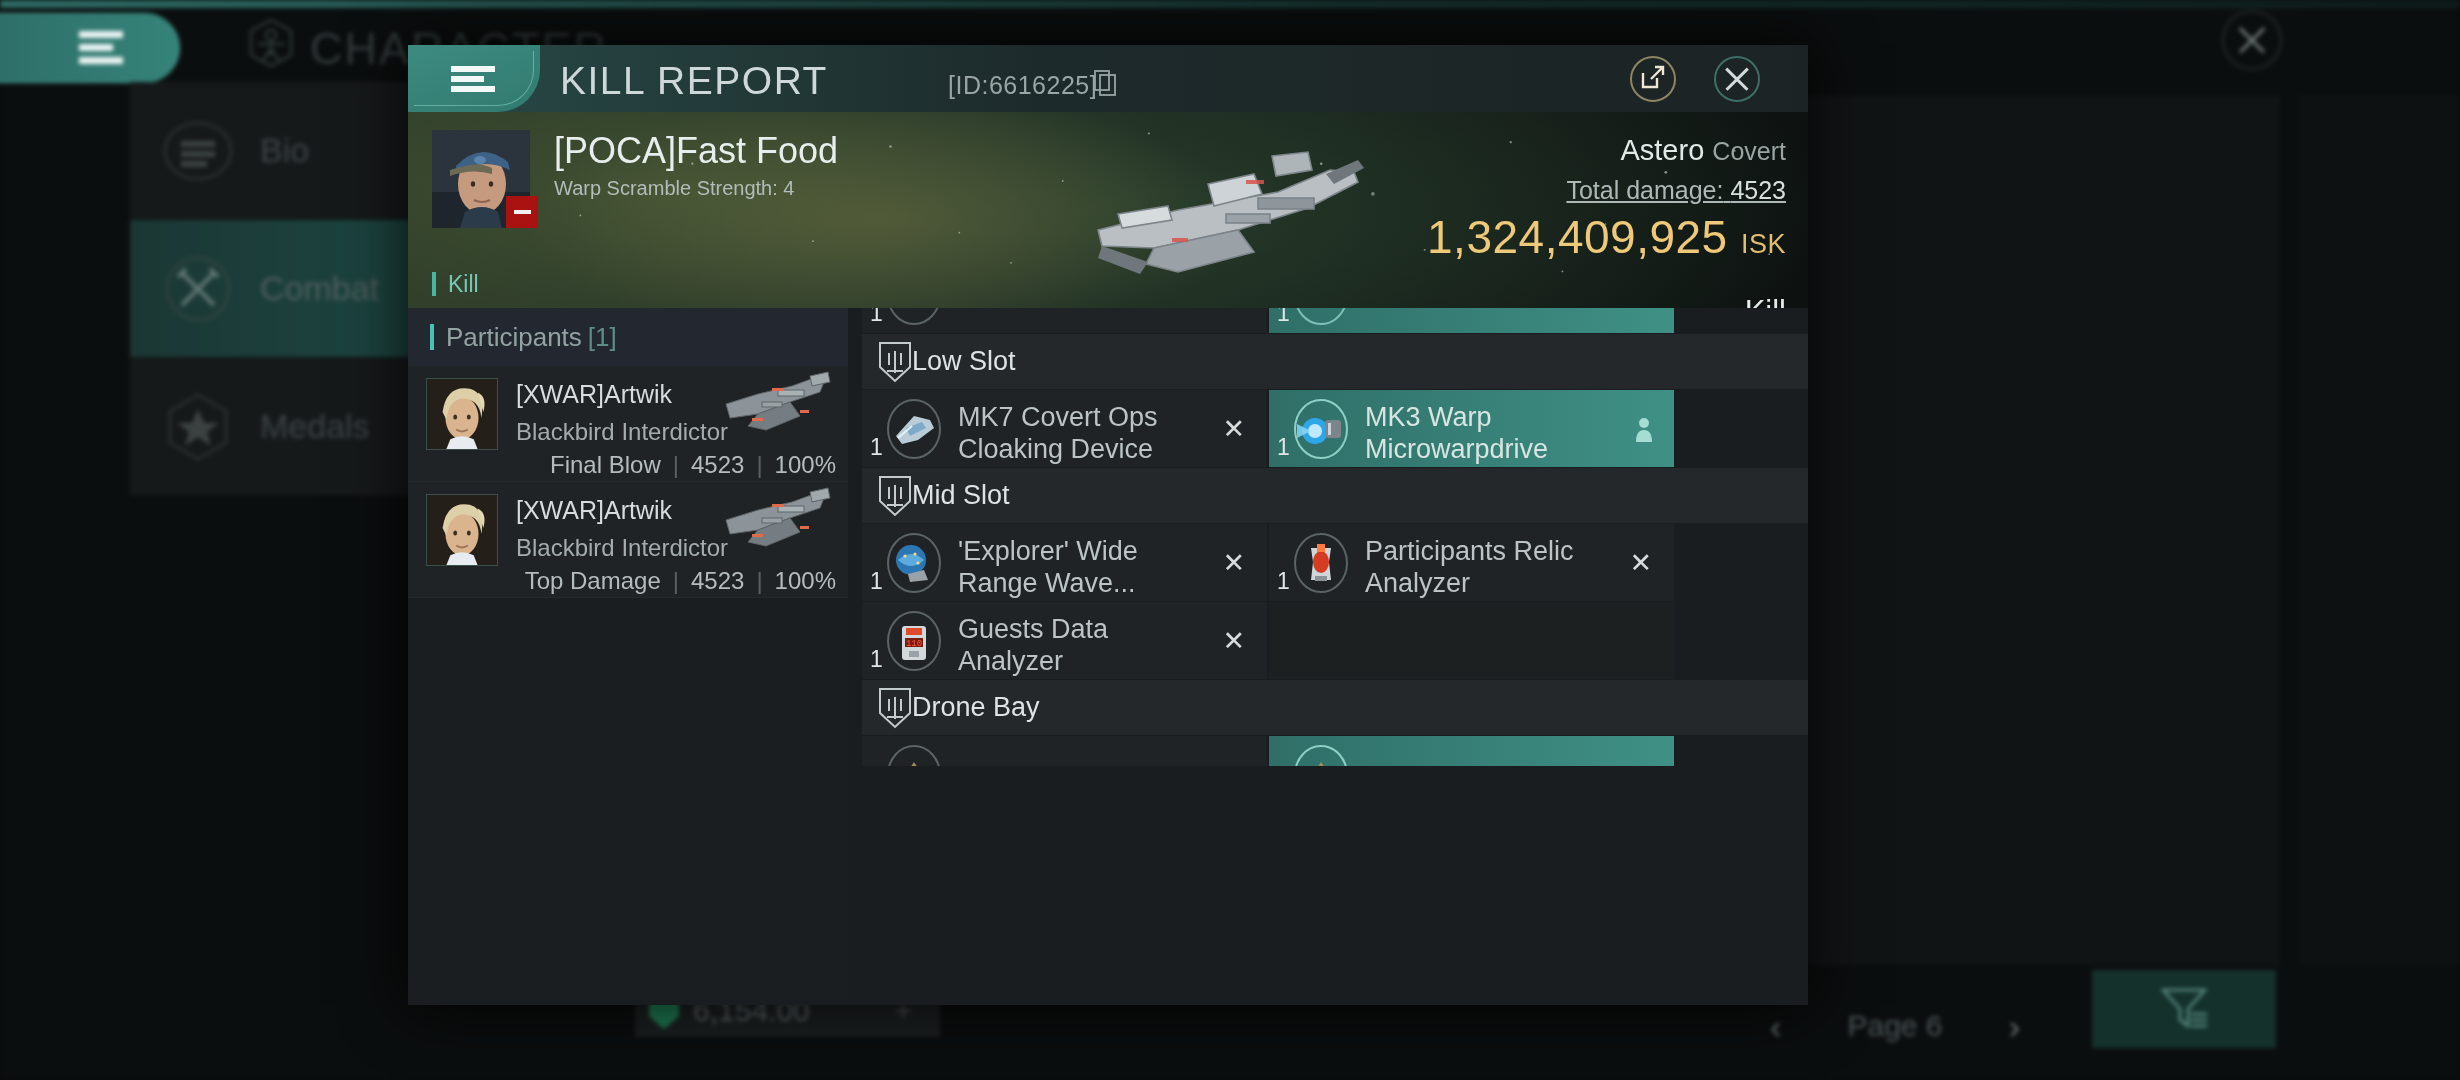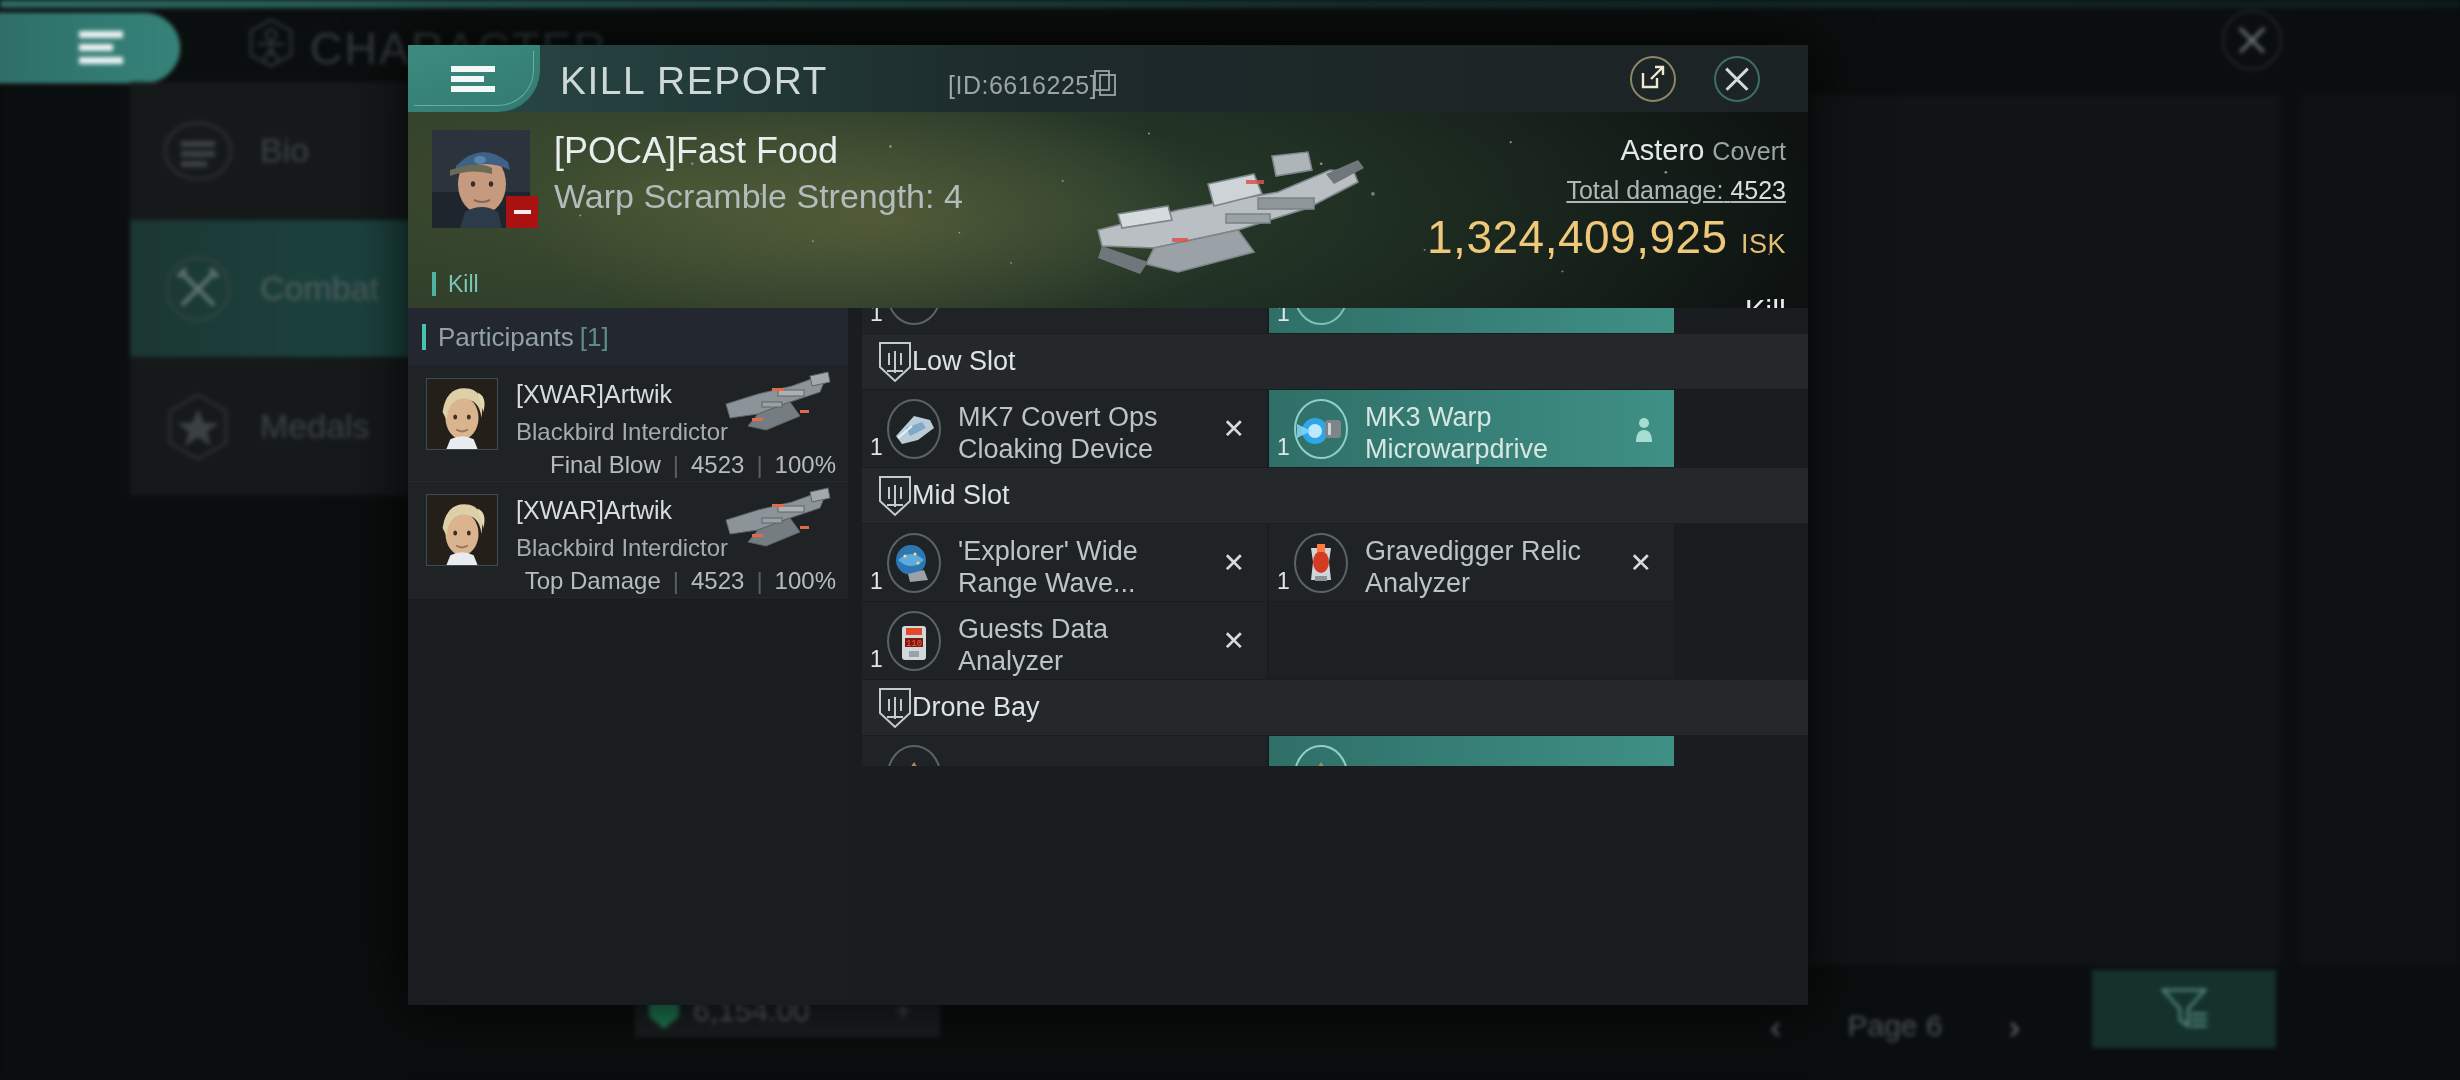--- a/index.html
+++ b/index.html
@@ -176,21 +176,21 @@
     overflow:hidden;
   }
   .hero-portrait .face { position:absolute; inset:0; }
   .hero-badge {
     position:absolute; top: 84px; left: 98px; width: 32px; height: 32px;
     background:#aa1111; display:flex; align-items:center; justify-content:center;
   }
   .hero-badge i { width:17px; height:4px; background:#f0f0f0; display:block; }
 
   .hero-name { position:absolute; top: 18px; left: 146px; color:#e8eeed; font-size: 36px; }
-  .hero-sub  { position:absolute; top: 65px; left: 146px; color:#b2bcbb; font-size: 34px; }
+  .hero-sub  { position:absolute; top: 65px; left: 146px; color:#b2bcbb; font-size: 20px; }
   .hero-killtag { position:absolute; top: 160px; left: 24px; color:#79c6b9; font-size: 23px;
                   padding-left: 12px; border-left: 4px solid #4fb3a4; line-height: 1.05; }
 
   .hero-ship-art { position:absolute; top: 10px; left: 650px; width: 340px; height: 180px; }
 
   .hero-shipname { position:absolute; top: 22px; right: 22px; color:#e2e9e8; font-size: 29px; }
   .hero-shipname span.cls { color:#9aa5a4; font-size: 25px; }
   .hero-dmg { position:absolute; top: 64px; right: 22px; color:#aeb8b7; font-size: 25px; text-decoration: underline; }
   .hero-dmg span.v { color:#d8e0df; }
   .hero-isk { position:absolute; top: 98px; right: 22px; color:#eec97a; font-size: 46px; letter-spacing:.5px; }
@@ -198,21 +198,21 @@
   .hero-verdict { position:absolute; top: 182px; right: 22px; color:#e6ecec; font-size: 31px; }
 
   
   .body { position:relative; height: 692px; display:flex; }
   .col-left { width: 440px; background:#1b1e20; position:relative; }
   .col-gap  { width: 14px; background:#1a1d1f; }
   .col-right{ flex:1; background:#1a1d1f; position:relative; overflow:hidden; }
 
   .participants-head {
     height: 58px; background:#222730; display:flex; align-items:center;
-    padding-left: 14px;
+    padding-left: 22px;
   }
   .participants-head .bar { width:4px; height:26px; background:#46c2b0; margin-right:12px; }
   .participants-head .lbl { color:#93a3a1; font-size: 26px; }
   .participants-head .cnt { color:#5f8d86; font-size: 26px; margin-left: 6px; }
 
   .prow {
     position:relative; height: 116px; border-bottom:1px solid #26292b;
     background:#202325;
   }
   .prow .avatar {
@@ -667,21 +667,21 @@
             <span class="qty">1</span>
             <span class="ic">
               <svg viewBox="0 0 60 62">
                 <ellipse cx="30" cy="31" rx="26" ry="29" fill="none" stroke="#5a6365" stroke-width="2"></ellipse>
                 <path d="M20 16 L40 16 L38 30 L40 48 L20 48 L22 30 Z" fill="#cfd5d8"></path>
                 <ellipse cx="30" cy="30" rx="8" ry="11" fill="#d43b22"></ellipse>
                 <rect x="26" y="12" width="8" height="8" fill="#ff7a3c"></rect>
                 <rect x="24" y="44" width="12" height="5" fill="#8d9499"></rect>
               </svg>
             </span>
-            <span class="nm">Gravedigger Relic Analyzer</span>
+            <span class="nm">Participants Relic Analyzer</span>
             <span class="x">✕</span>
           </div>
         </div>
 
         <div class="fit-row">
           <div class="fit-cell">
             <span class="qty">1</span>
             <span class="ic">
               <svg viewBox="0 0 60 62">
                 <ellipse cx="30" cy="31" rx="26" ry="29" fill="none" stroke="#5a6365" stroke-width="2"></ellipse>

